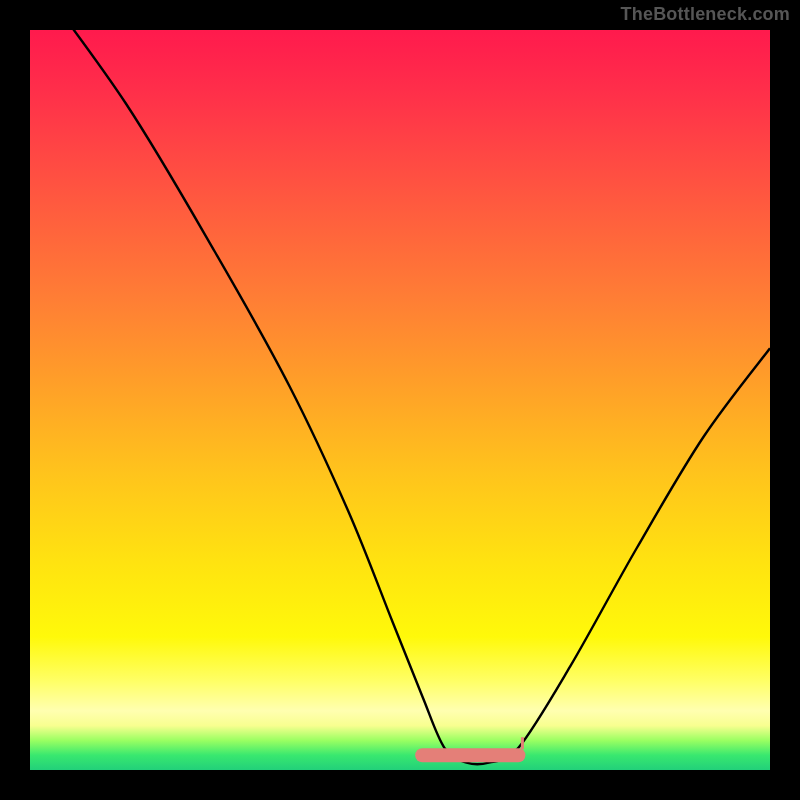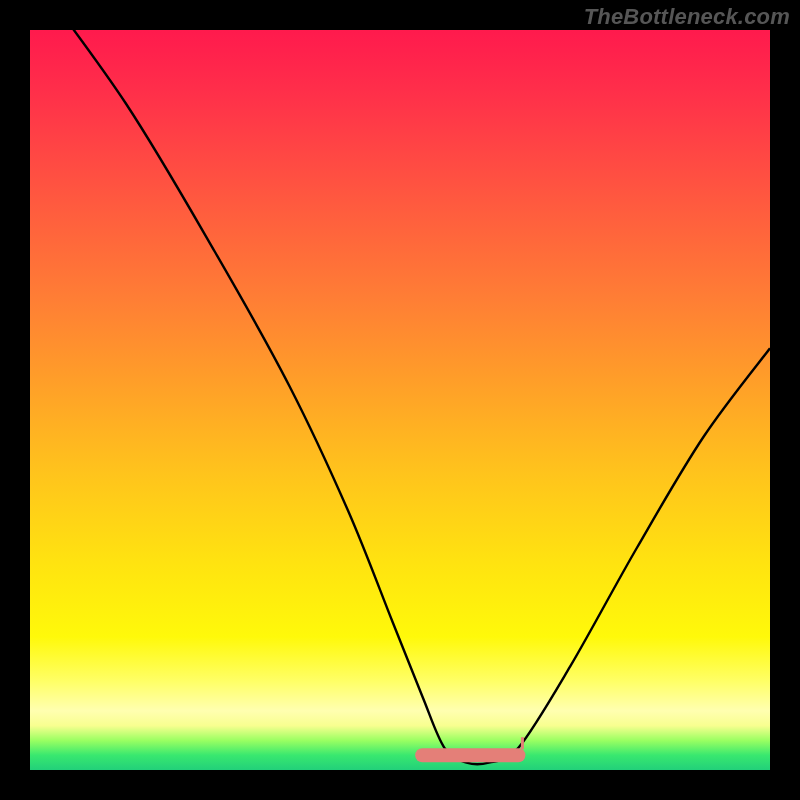--- a/index.html
+++ b/index.html
@@ -15,25 +15,24 @@
     position: relative;
     width: 800px;
     height: 800px;
     background: #000;
   }
   .watermark {
     position: absolute;
     top: 4px;
     right: 10px;
     color: #565656;
-    font-size: 22px;
+    font-size: 18px;
     font-weight: 600;
     letter-spacing: 0.2px;
     z-index: 5;
-    font-style: italic;
   }
   .plot-area {
     position: absolute;
     left: 30px;
     top: 30px;
     width: 740px;
     height: 740px;
     overflow: hidden;
   }
   .gradient {

